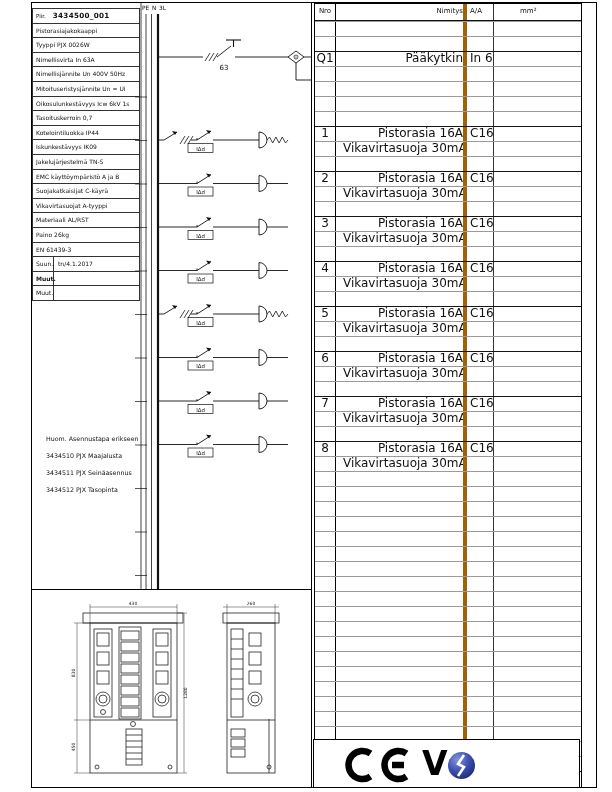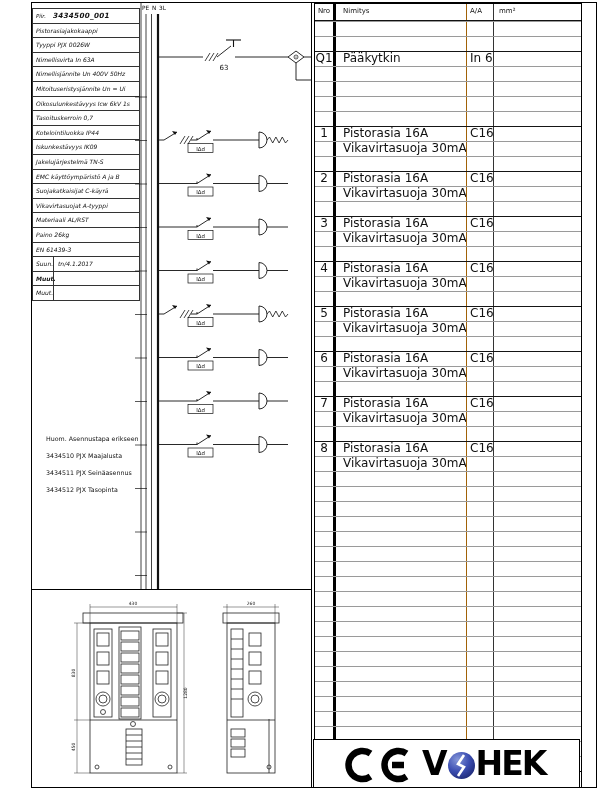--- a/index.html
+++ b/index.html
@@ -3,41 +3,41 @@
 <meta charset="utf-8">
 <style>
   html,body{margin:0;padding:0;}
   body{width:612px;height:792px;position:relative;background:#ffffff;
        font-family:"DejaVu Sans","Liberation Sans",sans-serif;color:#111;overflow:hidden;}
   .frame{position:absolute;left:31px;top:2px;width:566px;height:786px;border:1px solid #000;box-sizing:border-box;}
   .vline,.hline{position:absolute;background:#000;}
   
   #specTable{position:absolute;left:32px;top:8px;width:108px;}
   .spec-row{box-sizing:border-box;border:1px solid #333;height:15.6px;margin-top:-1px;
-            font-size:6px;line-height:14px;padding-left:3px;white-space:nowrap;overflow:hidden;background:#fff;font-style:italic;}
+            font-size:6px;line-height:14px;padding-left:3px;white-space:nowrap;overflow:hidden;background:#fff;}
   .spec-row:first-child{margin-top:0;display:flex;align-items:baseline;}
   .spec-row .plbl{font-size:5.5px;margin-right:7px;}
   .spec-row .pval{font-size:7.2px;font-weight:600;letter-spacing:.3px;}
   .spec-split{display:flex;padding-left:0;}
   .spec-split .lbl{width:21px;flex:none;border-right:1px solid #333;padding-left:3px;box-sizing:border-box;}
   .spec-split .val{padding-left:4px;}
   .bold{font-weight:bold;}
   
   #notes{position:absolute;left:46px;top:430px;font-size:6.3px;line-height:17px;white-space:nowrap;}
   
   #partsTable{position:absolute;left:314px;top:3px;width:268px;border:1px solid #000;box-sizing:border-box;background:#fff;}
   .pt-row{display:grid;grid-template-columns:21px 131px 27px 1fr;height:14px;line-height:13.5px;
           font-size:12px;border-top:1px solid #9a9a9a;}
   .pt-head{height:16px;line-height:15px;font-size:7px;border-top:none;border-bottom:1px solid #111;}
   .pt-row.dark{border-top:1.3px solid #151515;}
   .pt-row>div{overflow:hidden;white-space:nowrap;}
-  .pt-row .c1{border-right:3px solid #000000;text-align:center;}
-  .pt-row .c2{border-right:1px solid #a16207;padding-left:7px;}
+  .pt-row .c1{border-right:1px solid #000000;text-align:center;}
+  .pt-row .c2{border-right:4px solid #a16207;padding-left:7px;text-align:right;}
   .pt-row .c3{border-right:1px solid #333;padding-left:3px;}
-  .pt-row .c4{padding-left:5px;}
+  .pt-row .c4{padding-left:5px;margin-left:21px;}
   
   #logoBox{position:absolute;left:313px;top:739px;width:267px;height:49px;border:1px solid #000;box-sizing:border-box;background:#fff;}
   #ceMark{position:absolute;left:24px;top:6px;}
   #brand{position:absolute;left:108px;top:4px;display:flex;align-items:center;}
   .brand-letter{font-size:33px;font-weight:800;letter-spacing:-2px;line-height:40px;color:#000;}
   #brandBall{width:27px;height:27px;border-radius:50%;margin:2px 1px 0 2px;position:relative;flex:none;
      background:radial-gradient(circle at 35% 28%, #8496d8 0%, #3c4eb2 45%, #0e1757 100%);}
   #brandBall svg{position:absolute;left:0;top:0;}
   
   #schematic{position:absolute;left:31px;top:2px;}
@@ -649,15 +649,14 @@
       <line x1="54" y1="19" x2="66" y2="19"></line>
     </g>
   </svg>
   <div id="brand">
     <span class="brand-letter">V</span>
     <span id="brandBall">
       <svg width="27" height="27" viewBox="0 0 27 27">
         <polyline points="16,3 10,12 16,15 10,24" fill="none" stroke="#ffffff" stroke-width="2.6"></polyline>
       </svg>
     </span>
-    <span class="brand-letter">HEK</span>
   </div>
 </div>
 
 </body></html>

